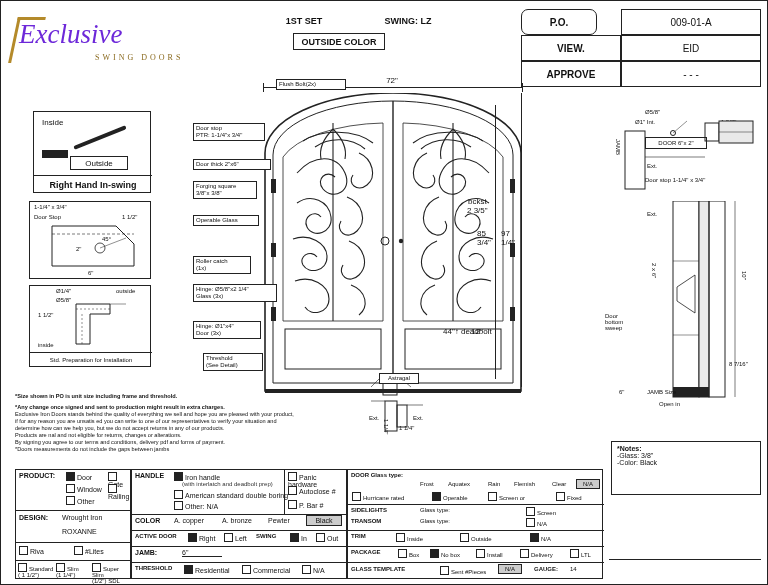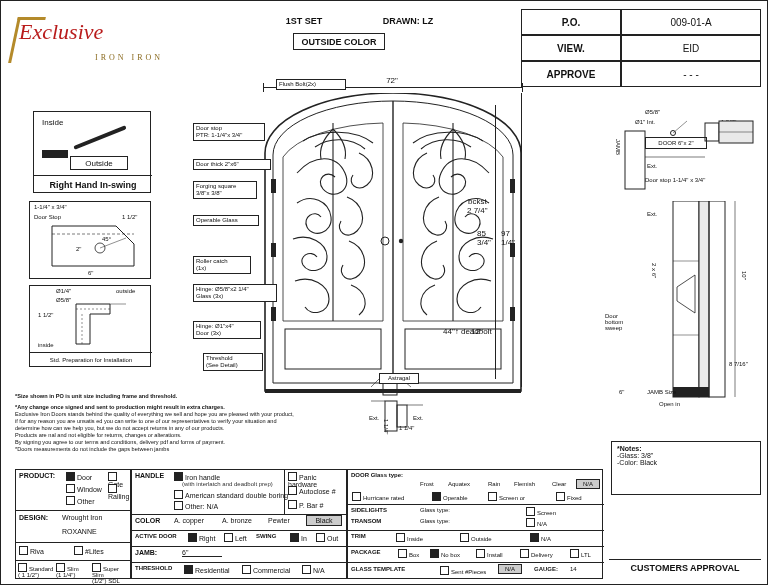--- a/index.html
+++ b/index.html
@@ -10,42 +10,42 @@
   .ctr{display:flex;align-items:center;justify-content:center;text-align:center;}
   .t6{font-size:6px;}
   .t7{font-size:7px;}
   .t8{font-size:8px;}
   .t9{font-size:9px;}
   .t10{font-size:10px;}
   .bold{font-weight:bold;}
   .line{background:#222;position:absolute;}
   .cb{display:inline-block;width:7px;height:7px;border:1px solid #222;background:#fff;vertical-align:-1px;margin-right:2px;}
   .cbk{display:inline-block;width:7px;height:7px;border:1px solid #222;background:#222;vertical-align:-1px;margin-right:2px;}
-  .logo-ex{font-family:"Liberation Serif",serif;font-style:italic;font-size:22px;color:#b91c1c;letter-spacing:0px;line-height:1;}
+  .logo-ex{font-family:"Liberation Serif",serif;font-style:italic;font-size:27px;color:#6d28d9;letter-spacing:0px;line-height:1;}
   .logo-sub{font-family:"Liberation Serif",serif;font-size:8px;color:#8a6a1f;letter-spacing:3px;}
   .callout{border:1px solid #222;background:#fff;padding:1px 2px;font-size:6px;line-height:1.15;}
   .note{font-size:5.6px;line-height:1.25;}
 </style>
 </head>
 <body>
 
 <div class="page">
 
   <div class="abs" style="left:8px;top:14px;width:190px;height:55px;">
     <div class="logo-ex" style="position:absolute;left:10px;top:6px;">Exclusive</div>
-    <div class="logo-sub" style="position:absolute;left:86px;top:38px;">IRON IRON</div>
+    <div class="logo-sub" style="position:absolute;left:86px;top:38px;">SWING DOORS</div>
     <div class="abs" style="left:4px;top:2px;width:28px;height:46px;border-left:3px solid #b48a2a;border-top:3px solid #b48a2a;transform:skewX(-12deg);"></div>
   </div>
 
   <div class="abs ctr t9 bold" style="left:268px;top:14px;width:70px;height:12px;">1ST SET</div>
-  <div class="abs ctr t9 bold" style="left:352px;top:14px;width:110px;height:12px;">DRAWN: LZ</div>
+  <div class="abs ctr t9 bold" style="left:352px;top:14px;width:110px;height:12px;">SWING: LZ</div>
   <div class="abs bx ctr t9 bold" style="left:292px;top:32px;width:92px;height:17px;">OUTSIDE COLOR</div>
 
   <div class="abs" style="left:520px;top:8px;width:240px;height:78px;">
-    <div class="abs bx ctr t10 bold" style="left:0;top:0;width:100px;height:26px;">P.O.</div>
+    <div class="abs bx ctr t10 bold" style="left:0;top:0;width:76px;height:26px;border-radius:7px;">P.O.</div>
     <div class="abs bx ctr t10" style="left:100px;top:0;width:140px;height:26px;">009-01-A</div>
     <div class="abs bx ctr t10 bold" style="left:0;top:26px;width:100px;height:26px;">VIEW.</div>
     <div class="abs bx ctr t10 bold" style="left:0;top:52px;width:100px;height:26px;">APPROVE</div>
     <div class="abs bx ctr t10" style="left:100px;top:26px;width:140px;height:26px;">EID</div>
     <div class="abs bx ctr t10" style="left:100px;top:52px;width:140px;height:26px;">- - -</div>
   </div>
 
   <div class="abs bx" style="left:32px;top:110px;width:118px;height:82px;">
     <div class="abs t8" style="left:8px;top:6px;">Inside</div>
     <div class="abs line" style="left:8px;top:38px;width:26px;height:8px;"></div>
@@ -183,21 +183,21 @@
     <rect x="36" y="8" width="10" height="22" fill="none" stroke="#222"></rect>
     <line x1="24" y1="4" x2="10" y2="4" stroke="#222" stroke-width="0.6"></line>
     <line x1="46" y1="8" x2="62" y2="8" stroke="#222" stroke-width="0.6"></line>
   </svg>
 
   <div class="abs line" style="left:520px;top:92px;width:1px;height:294px;"></div>
   <div class="abs t8" style="left:500px;top:228px;width:12px;">97 1/4"</div>
   <div class="abs line" style="left:494px;top:104px;width:1px;height:274px;"></div>
   <div class="abs t8" style="left:476px;top:228px;width:12px;">85 3/4"</div>
   <div class="abs t8" style="left:466px;top:196px;white-space:pre-line;text-align:center;">bckst
-2 7/4"</div>
+2 3/5"</div>
   <div class="abs t8" style="left:442px;top:326px;">44"↑ deadbolt</div>
   <div class="abs t8" style="left:470px;top:326px;">12"</div>
 
   <div class="abs" style="left:600px;top:100px;width:160px;height:310px;">
     <div class="abs t6" style="left:44px;top:8px;">Ø5/8"</div>
     <div class="abs t6" style="left:34px;top:18px;">Ø1" Int.</div>
     <div class="abs t6" style="left:120px;top:18px;">1 5/8"</div>
     <div class="abs bx ctr t6" style="left:44px;top:36px;width:62px;height:12px;">DOOR 6"x 2"</div>
     <div class="abs t6" style="left:14px;top:38px;writing-mode:vertical-rl;">JAMB</div>
     <div class="abs t6" style="left:46px;top:62px;">Ext.</div>
@@ -245,21 +245,20 @@
     <div class="note">*Doors measurements do not include the gaps between jambs</div>
   </div>
 
   <div class="abs bx" style="left:610px;top:440px;width:150px;height:54px;padding:3px 5px;">
     <div class="t7 bold">*Notes:</div>
     <div class="t7">-Glass: 3/8"</div>
     <div class="t7">-Color: Black</div>
   </div>
 
   <div class="abs line" style="left:608px;top:558px;width:152px;height:1px;"></div>
-  <div class="abs ctr t9 bold" style="left:608px;top:560px;width:152px;height:14px;">CUSTOMERS APPROVAL</div>
 
   <div class="abs bx" style="left:14px;top:468px;width:116px;height:110px;">
     <div class="abs t7 bold" style="left:3px;top:2px;">PRODUCT:</div>
     <div class="abs t7" style="left:50px;top:2px;"><span class="cbk"></span><span>Door</span></div>
     <div class="abs t7" style="left:92px;top:2px;"><span class="cb"></span><span>Gate</span></div>
     <div class="abs t7" style="left:50px;top:14px;"><span class="cb"></span><span>Window</span></div>
     <div class="abs t7" style="left:92px;top:14px;"><span class="cb"></span><span>Railing</span></div>
     <div class="abs t7" style="left:50px;top:26px;"><span class="cb"></span><span>Other</span></div>
     <div class="abs line" style="left:0;top:40px;width:116px;height:1px;"></div>
     <div class="abs t7 bold" style="left:3px;top:44px;">DESIGN:</div>

